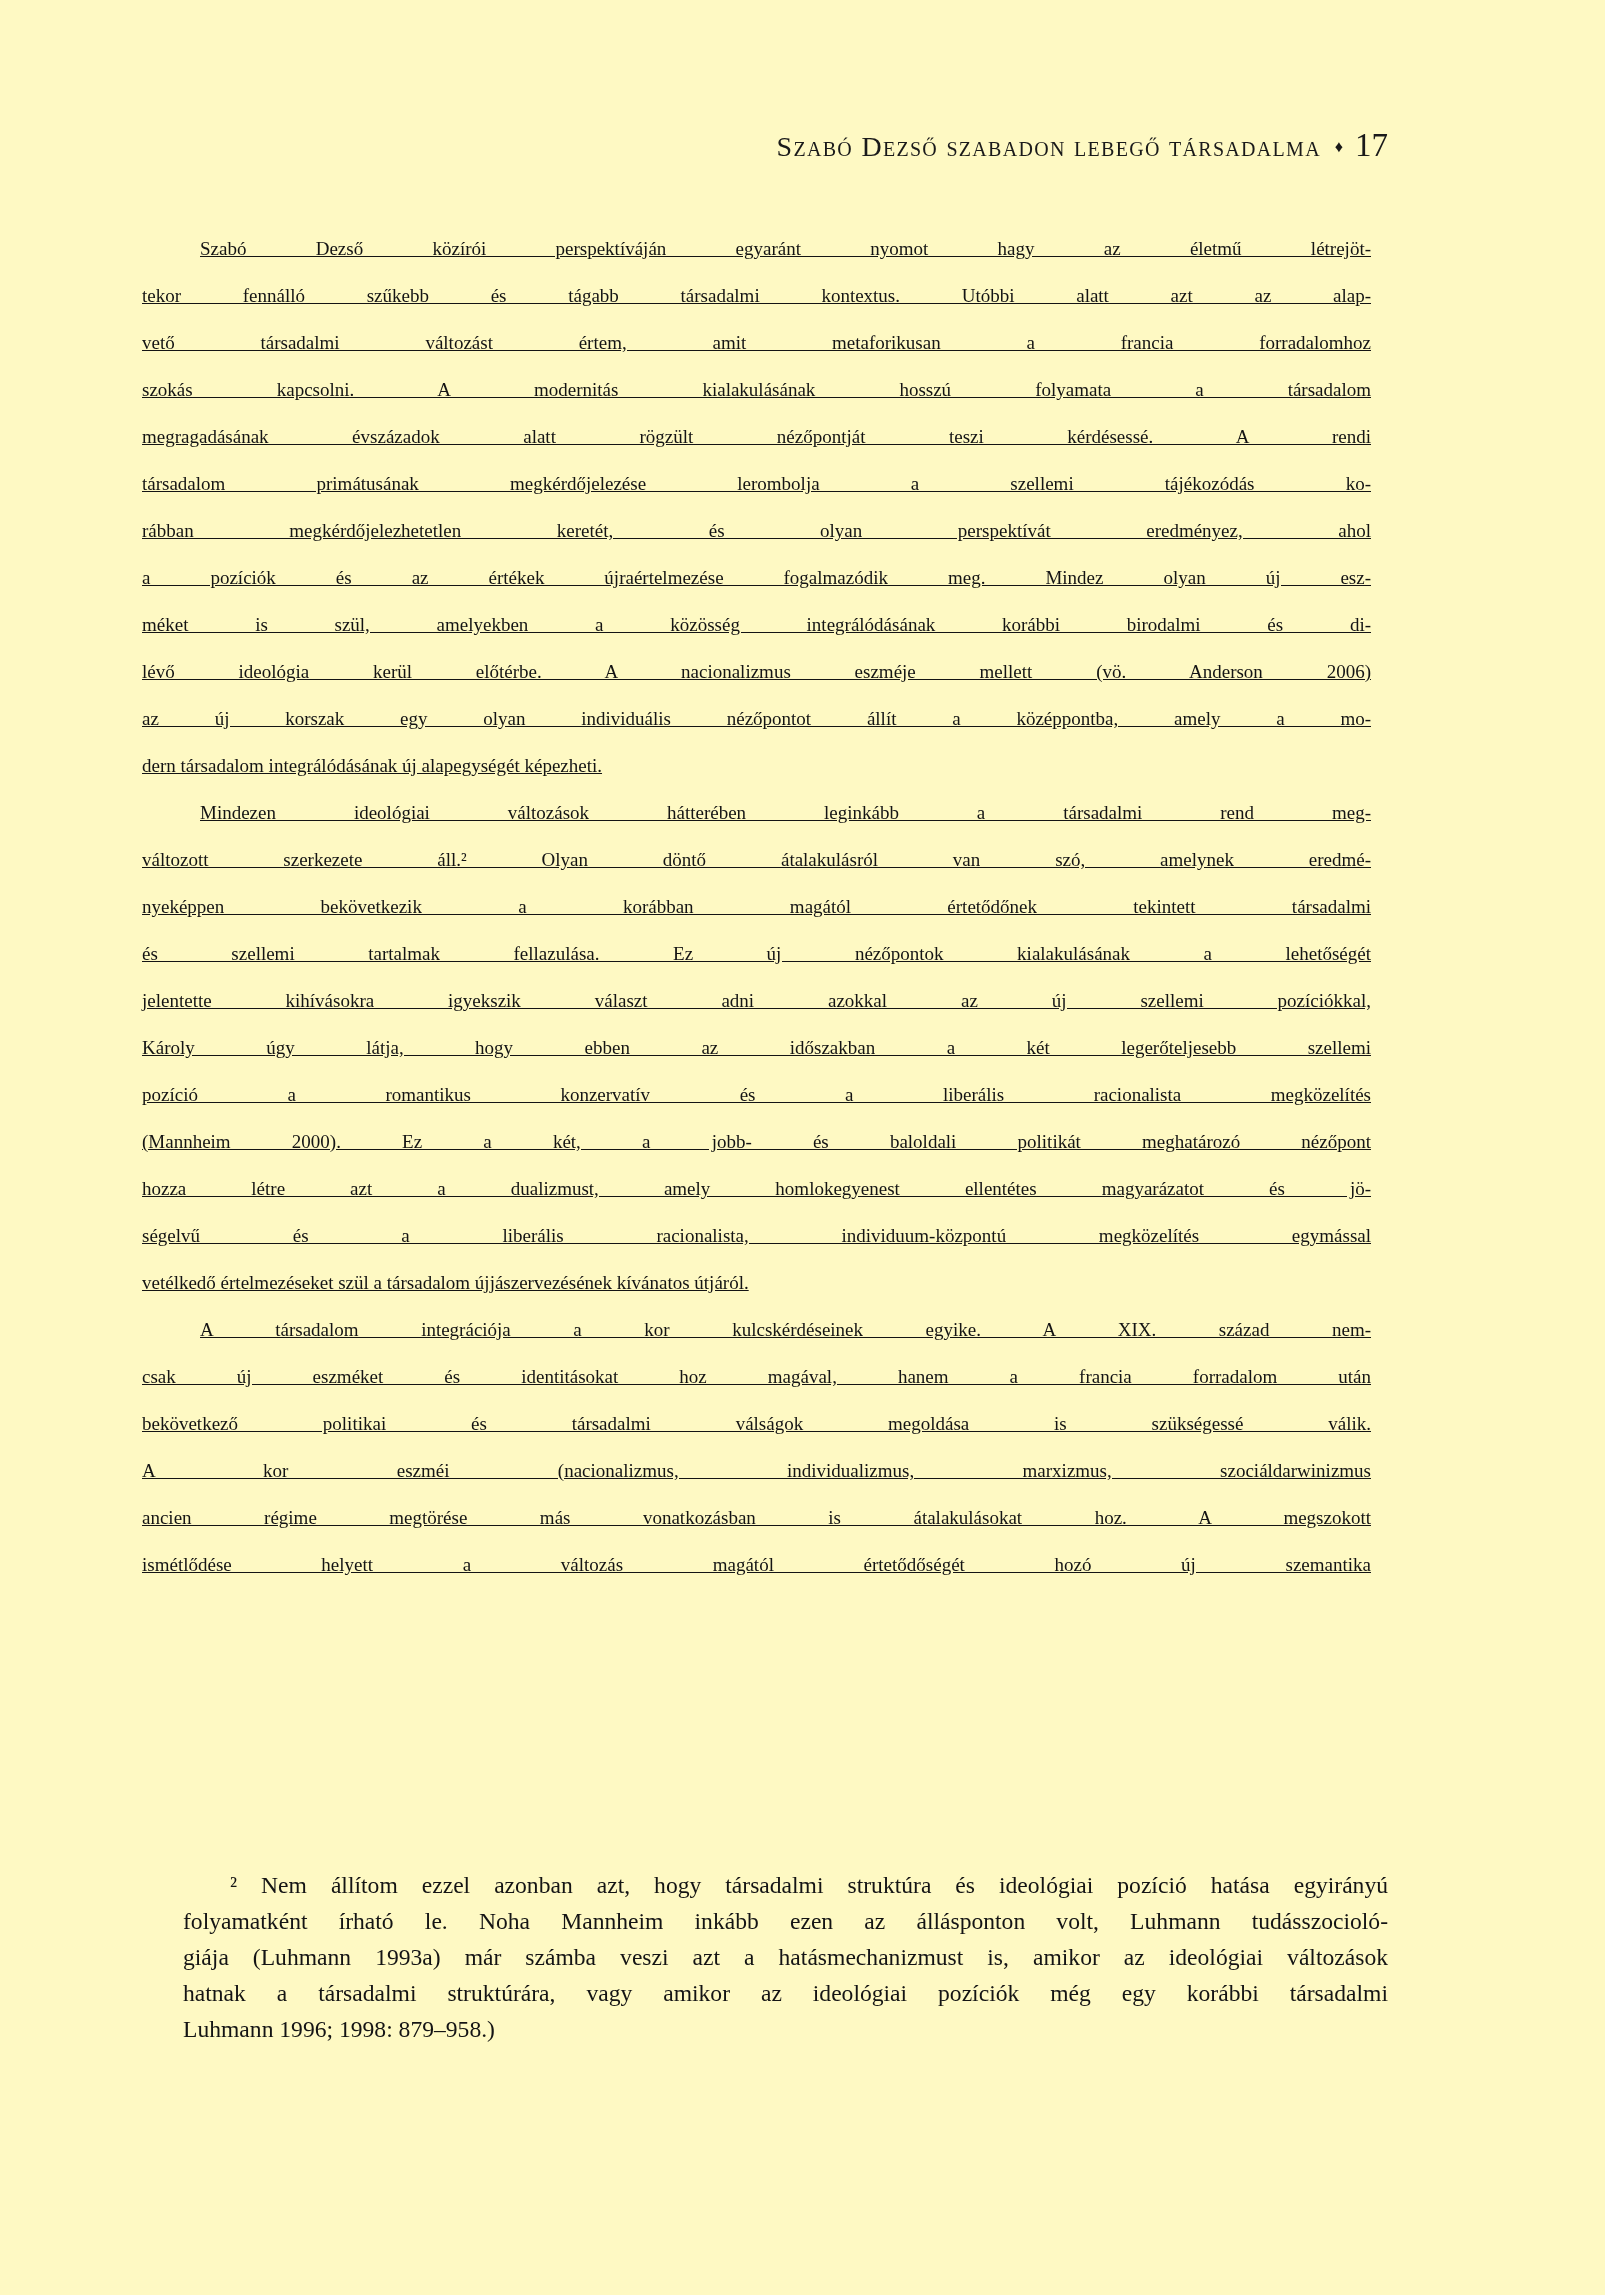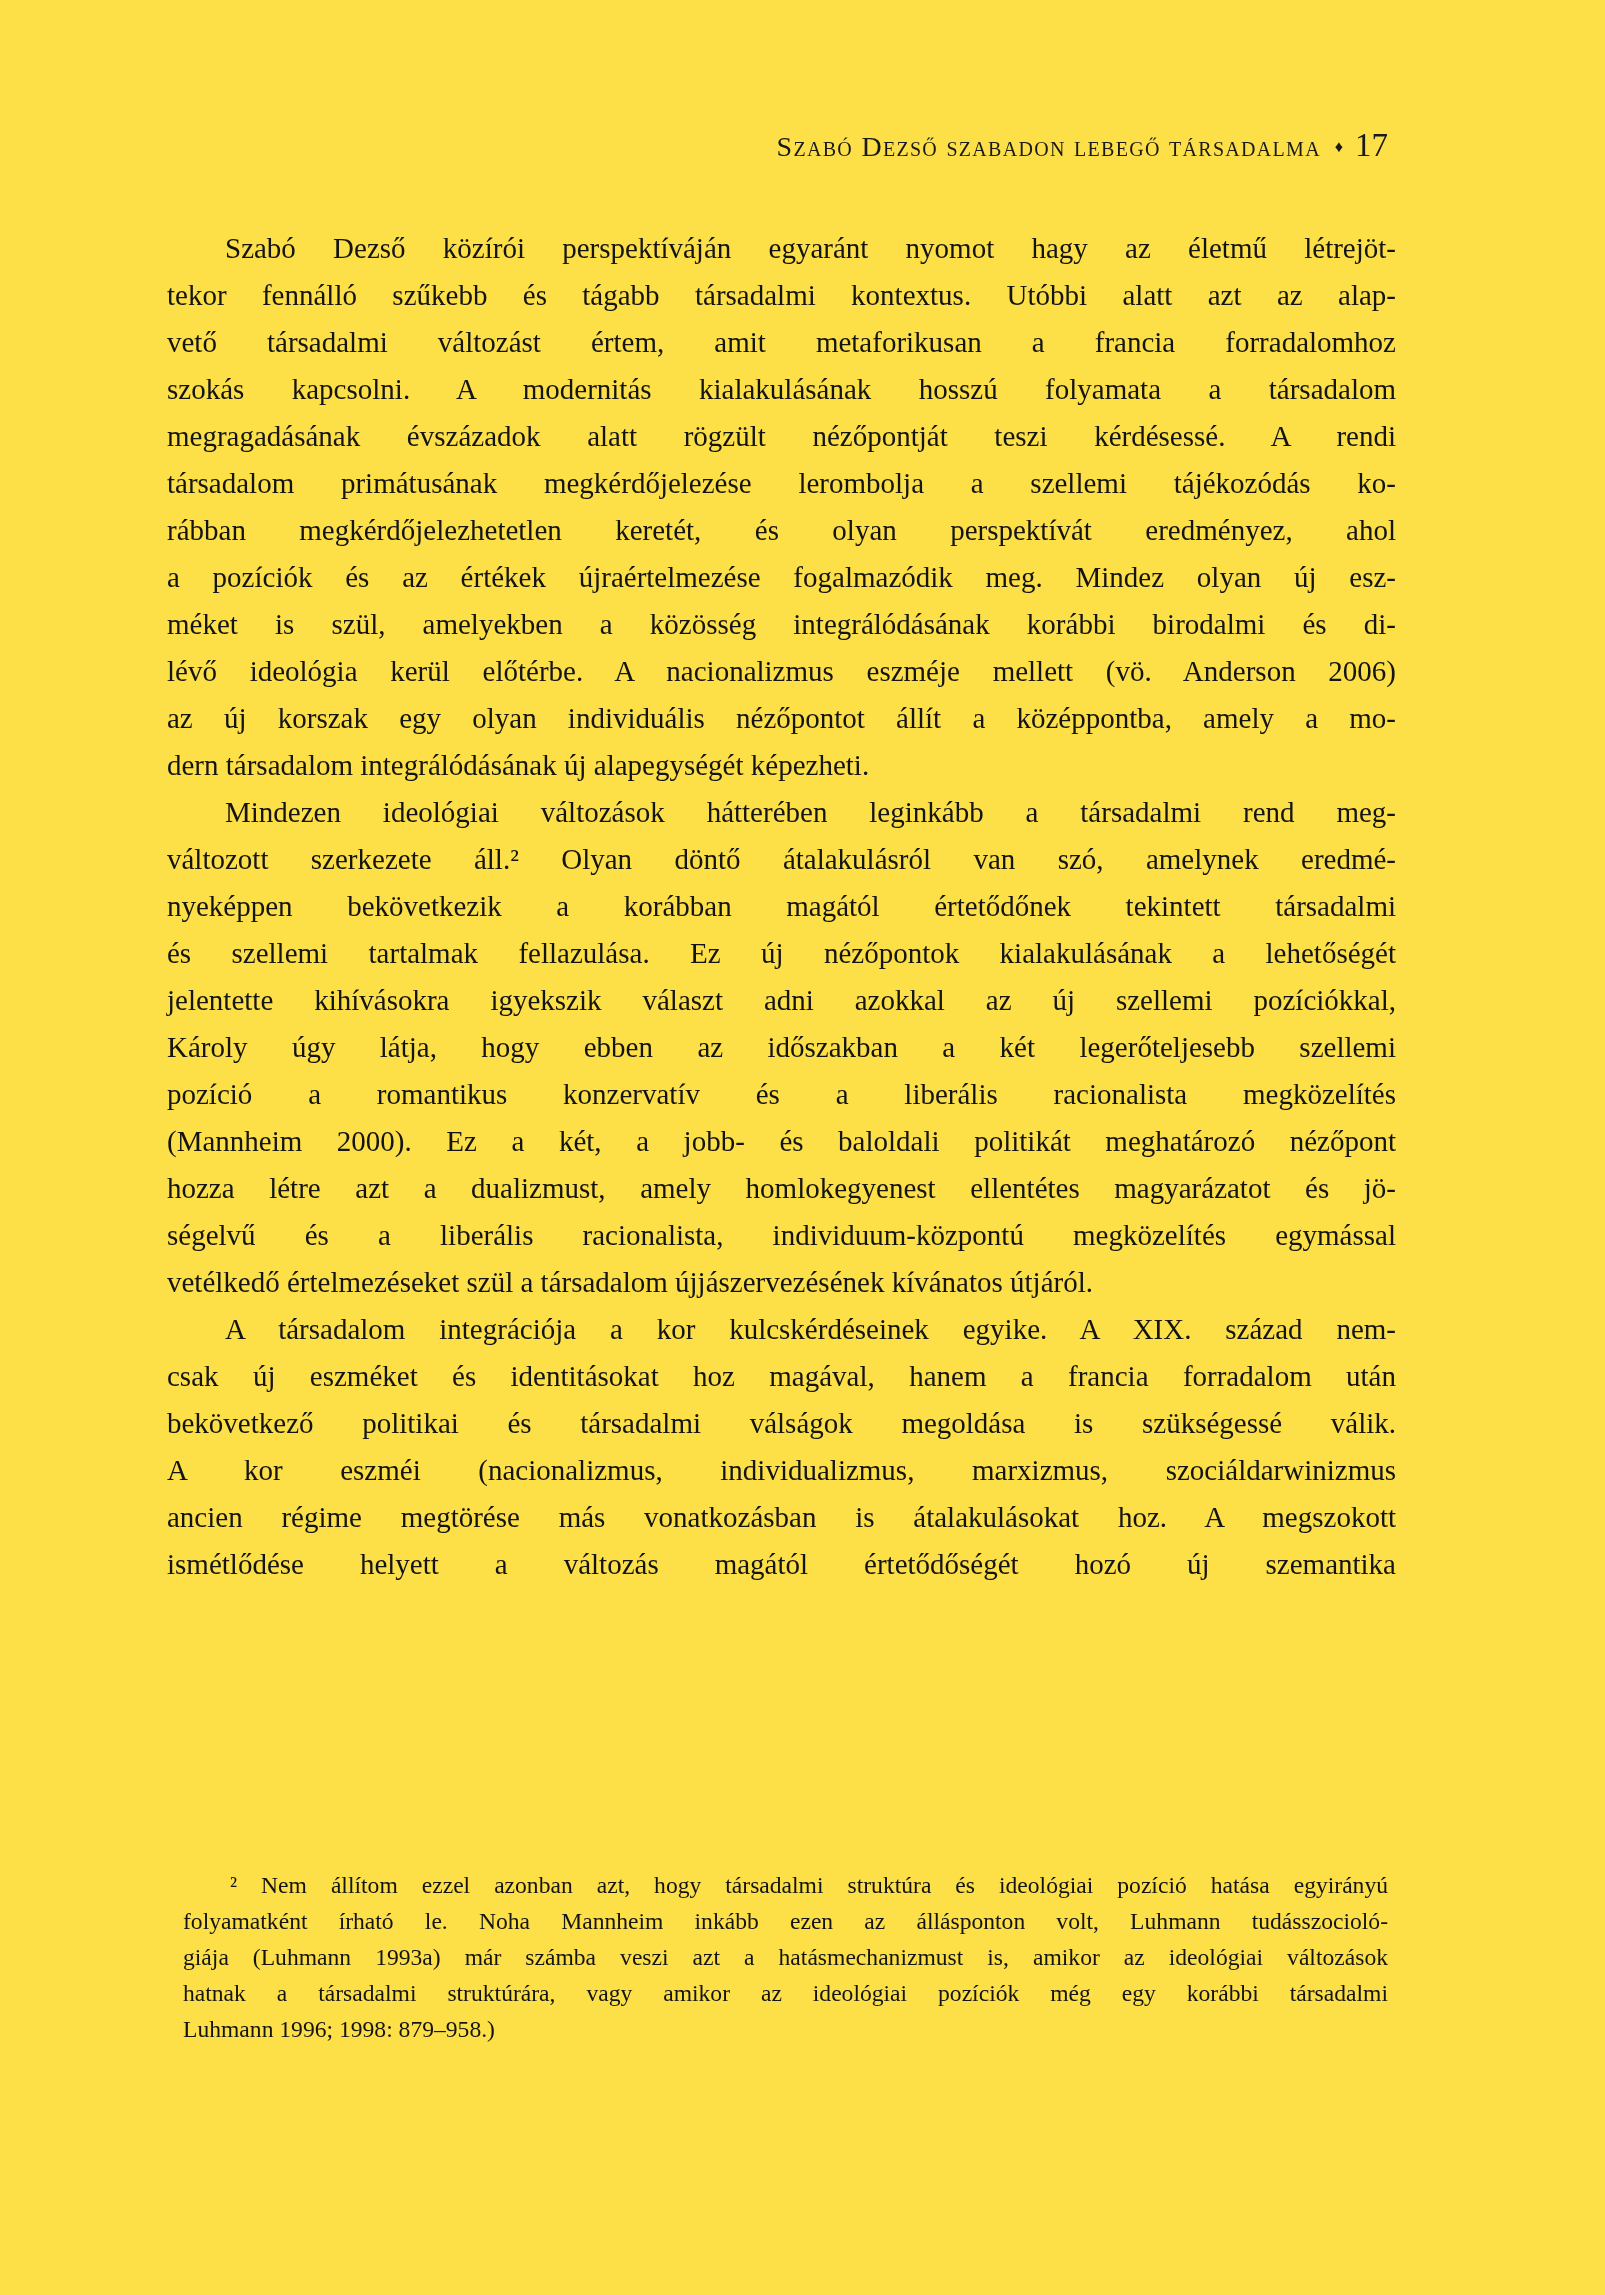--- a/index.html
+++ b/index.html
@@ -5,21 +5,21 @@
   html, body {
     margin: 0;
     padding: 0;
     background: #e8e8e8;
   }
   .page {
     position: relative;
     width: 1605px;
     height: 2295px;
     margin: 0 auto;
-    background: #fde047;
+    background: #fef9c3;
     color: #161616;
     font-family: "Liberation Serif", "DejaVu Serif", serif;
     overflow: hidden;
   }
   
   .header {
     position: absolute;
     top: 127px;
     left: 159px;
     width: 1229px;
@@ -37,25 +37,26 @@
     margin: 0 12px 0 13.8px;
     vertical-align: 4.3px;
   }
   .page-number {
     font-size: 33px;
   }
   
   .body-block {
     position: absolute;
     top: 225px;
-    left: 167px;
+    left: 142px;
     width: 1229px;
-    font-size: 29px;
+    font-size: 19px;
     line-height: 47px;
     color: #141414;
+    text-decoration: underline;
   }
   .body-block .line {
     text-align: justify;
     text-align-last: justify;
     hyphens: none;
   }
   .body-block .line.first { text-indent: 58px; }
   .body-block .line.last  { text-align-last: left; }
   
   .footnote-block {

